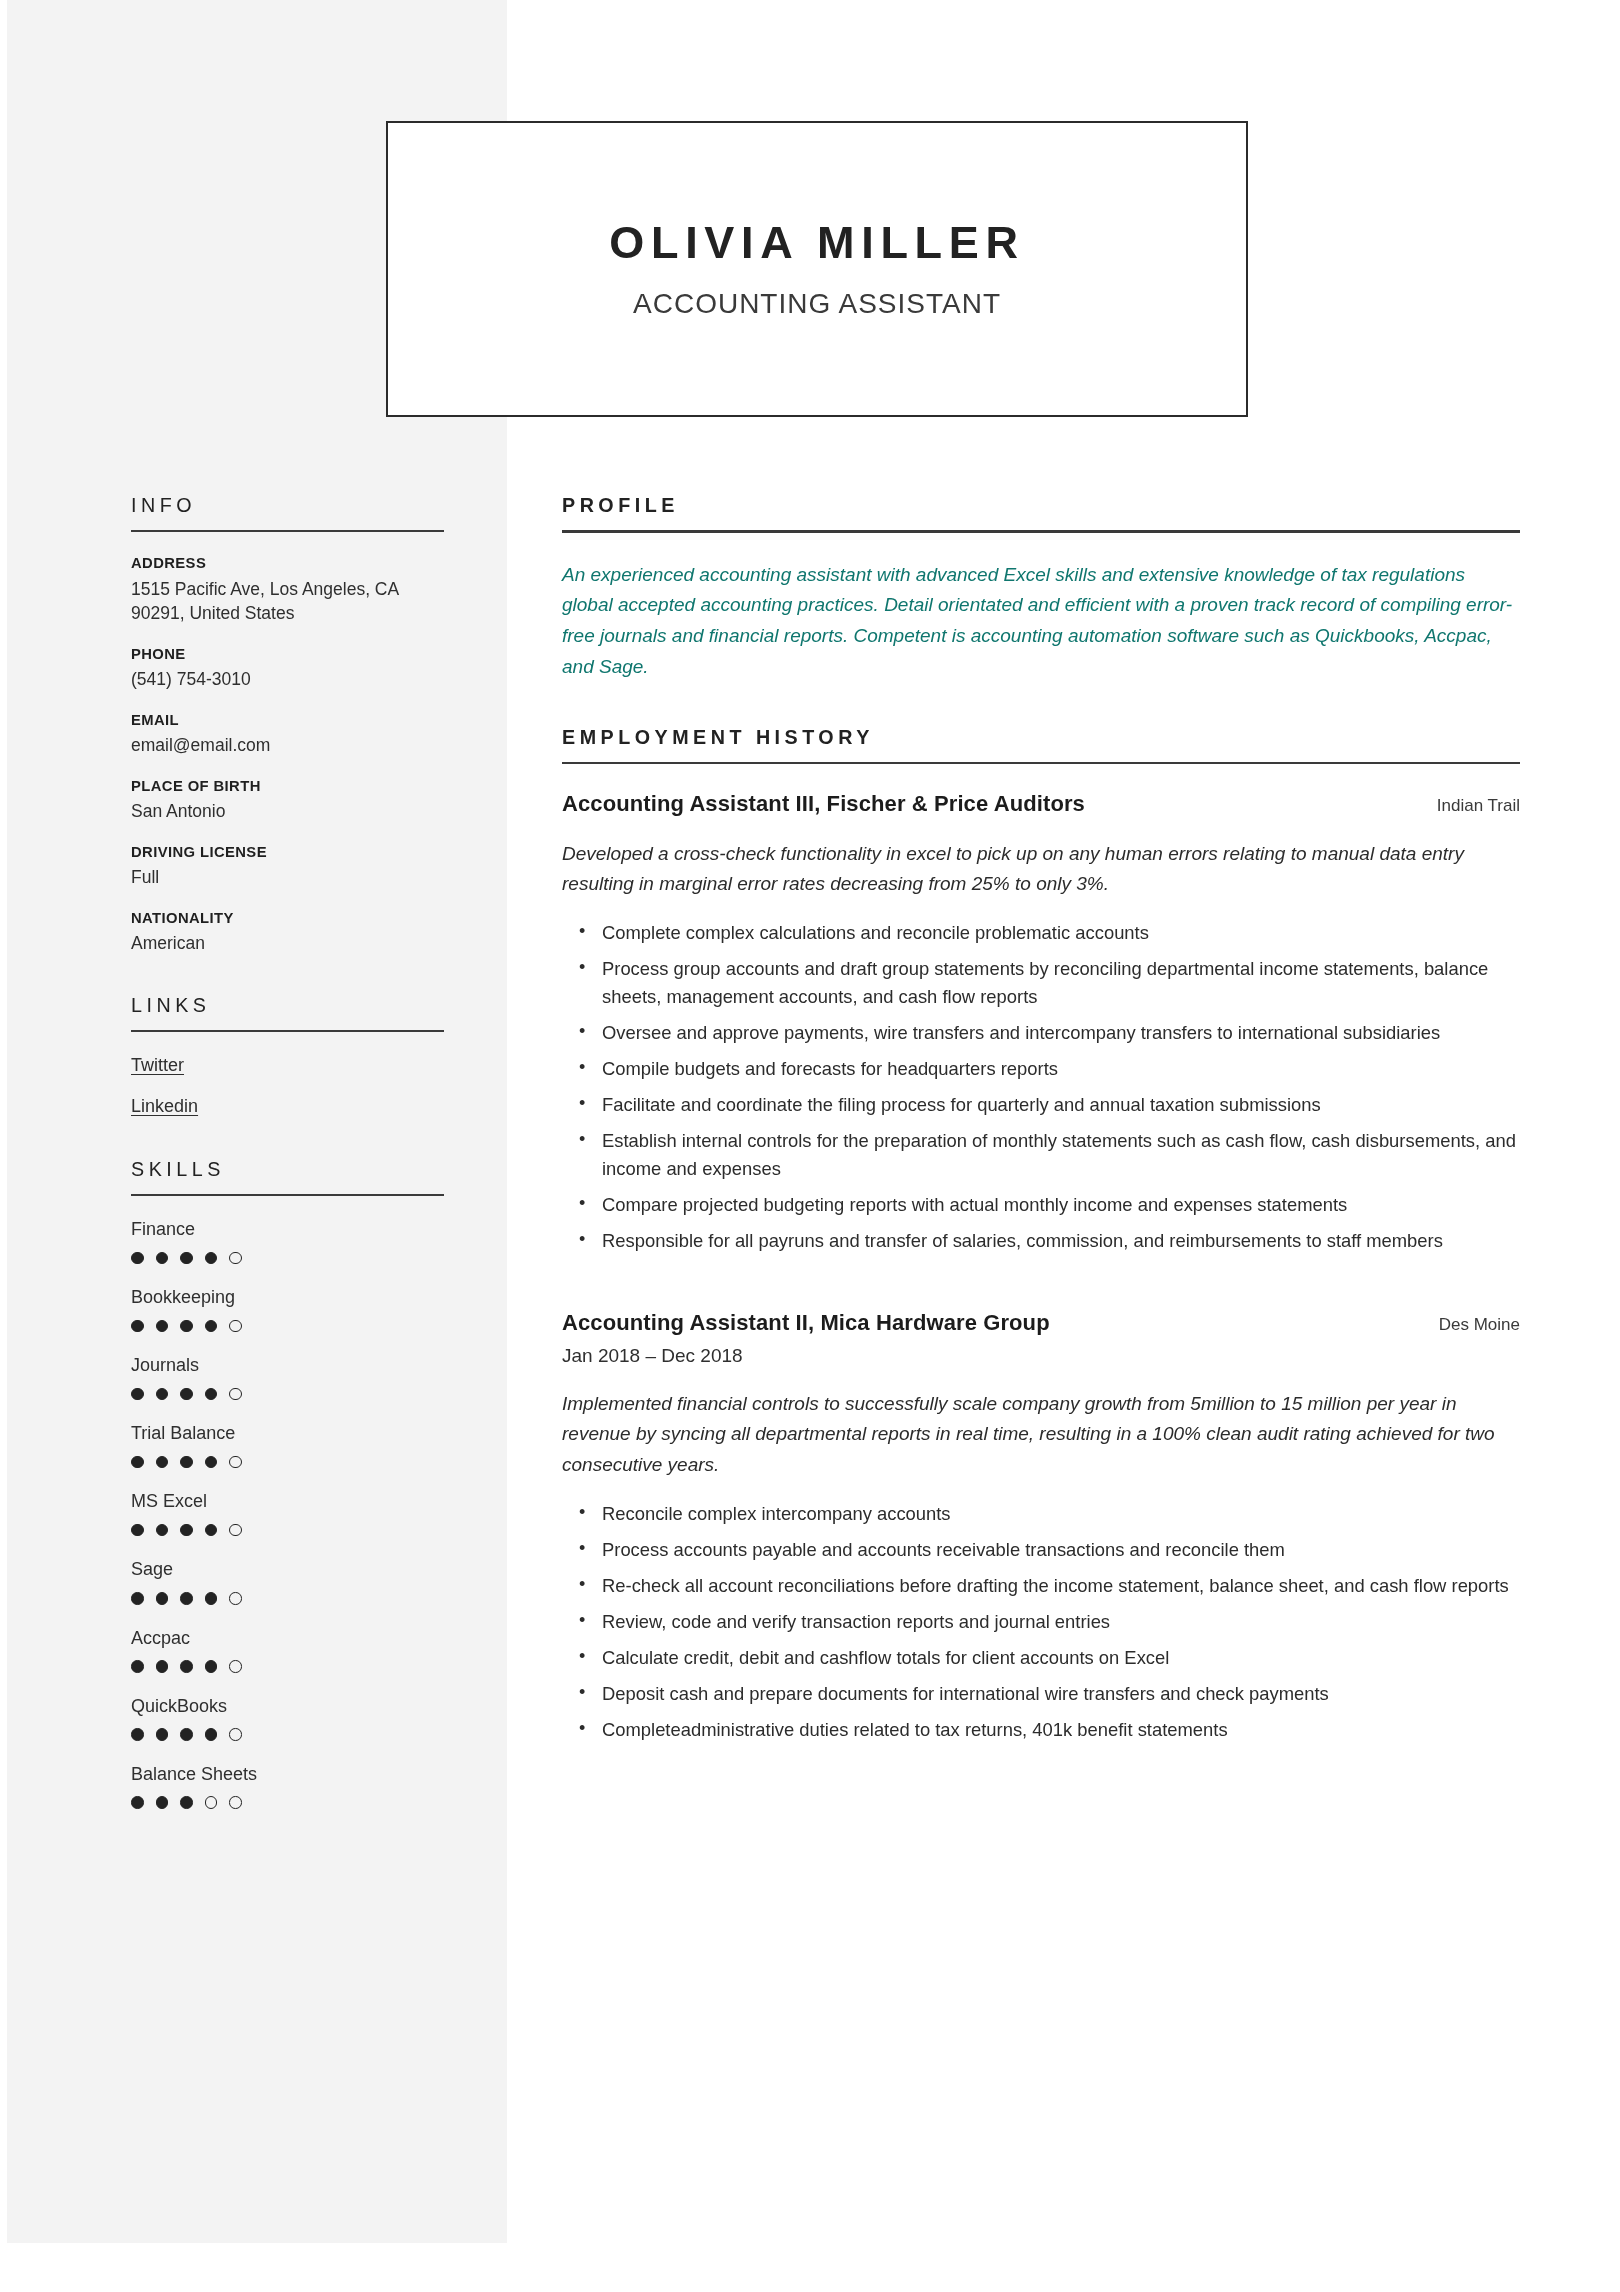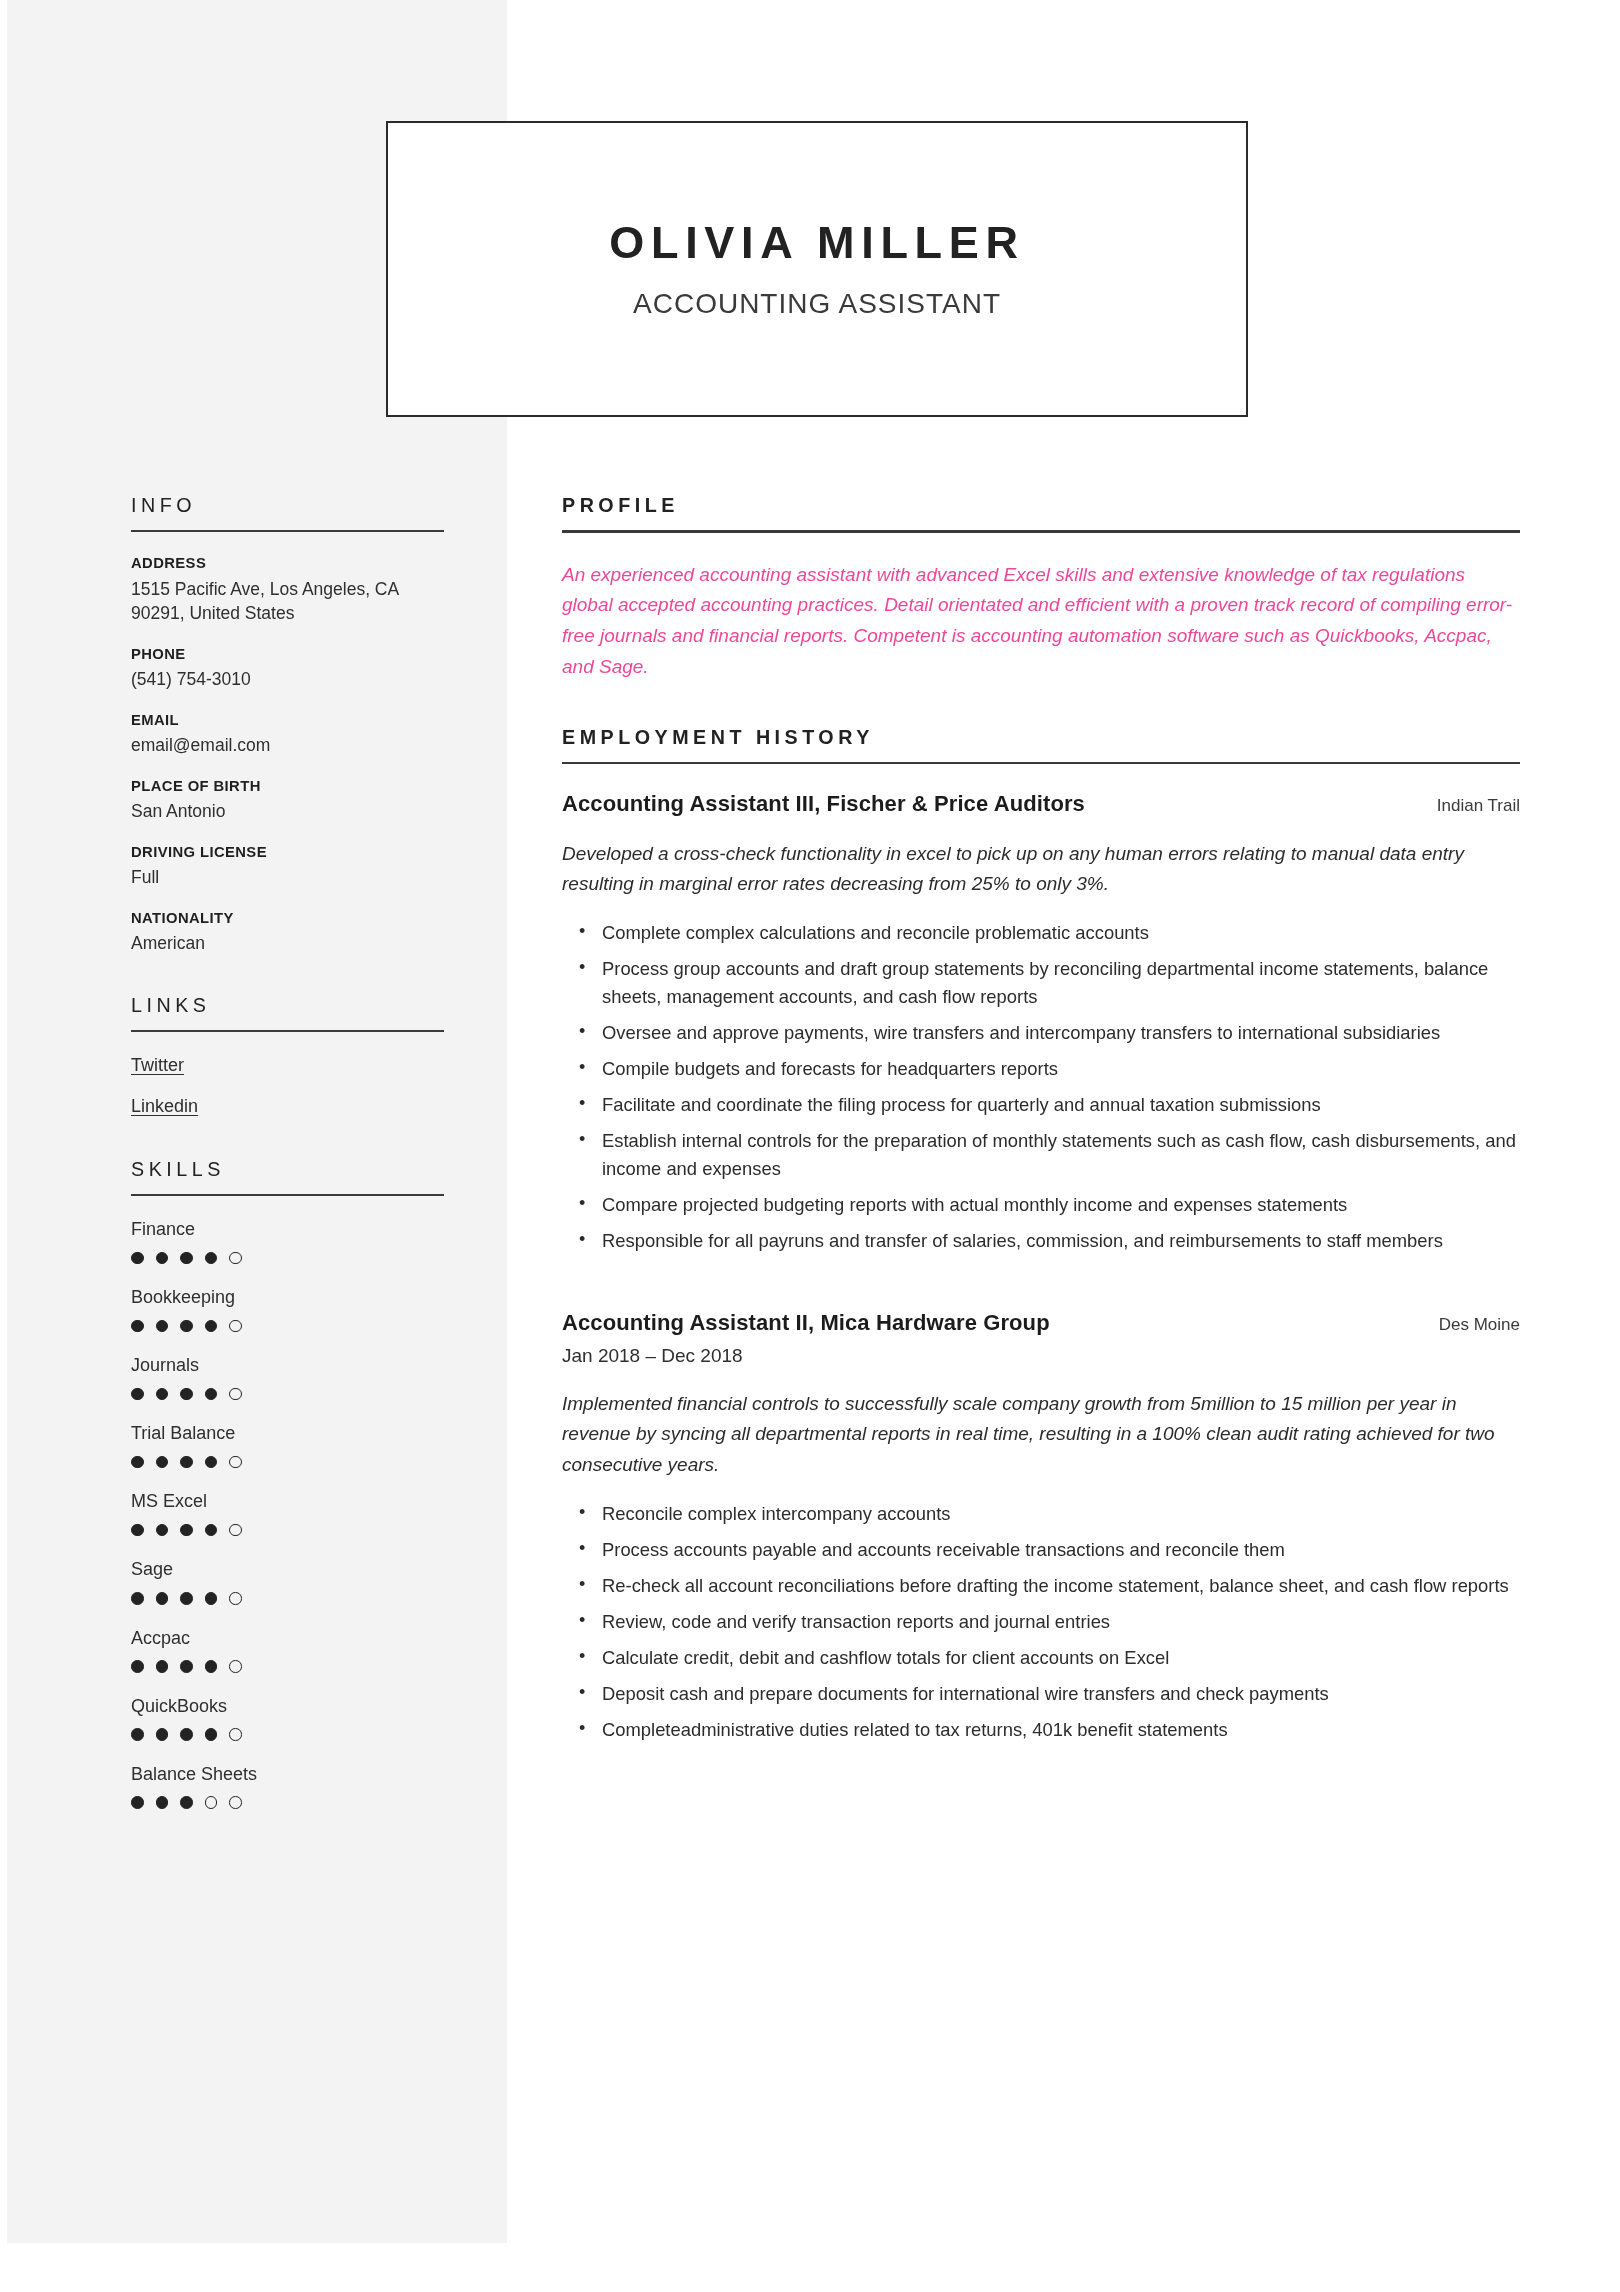--- a/index.html
+++ b/index.html
@@ -150,21 +150,21 @@
     width: 958px;
     height: 2.2px;
     background: #3a3a3a;
     margin-bottom: 27px;
   }
 
   .profile-text {
     font-size: 19px;
     font-style: italic;
     line-height: 1.62;
-    color: #ec4899;
+    color: #0f766e;
   }
 
   #employment-section { margin-top: 43px; }
 
   .job { margin-bottom: 12.5px; }
   .job-head-row {
     display: flex;
     justify-content: space-between;
     align-items: baseline;
   }

